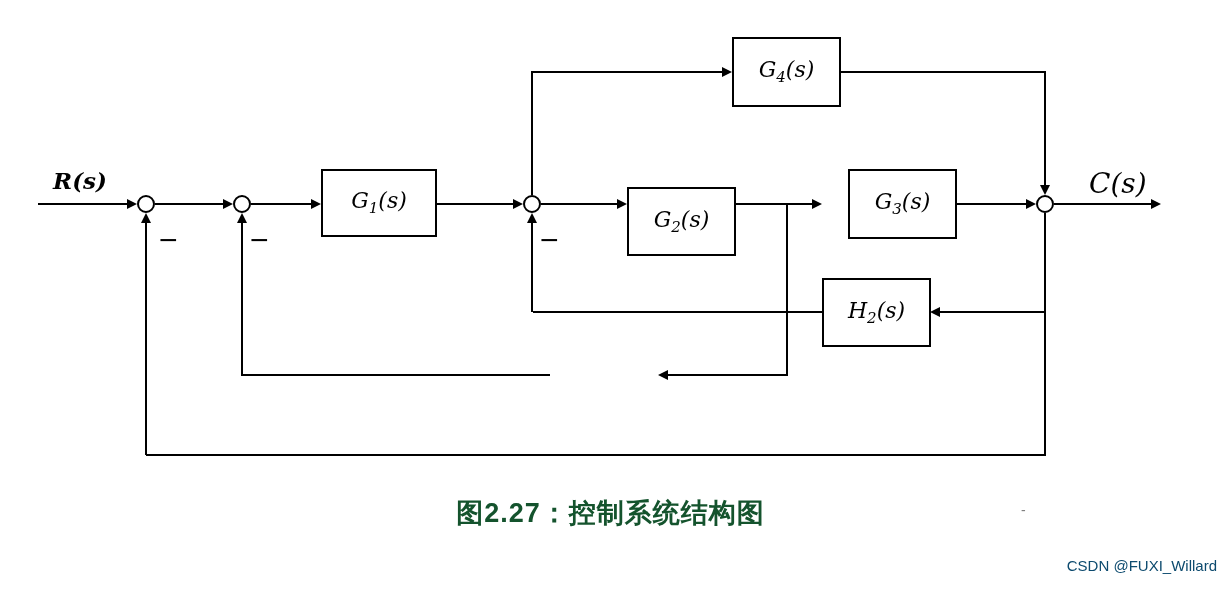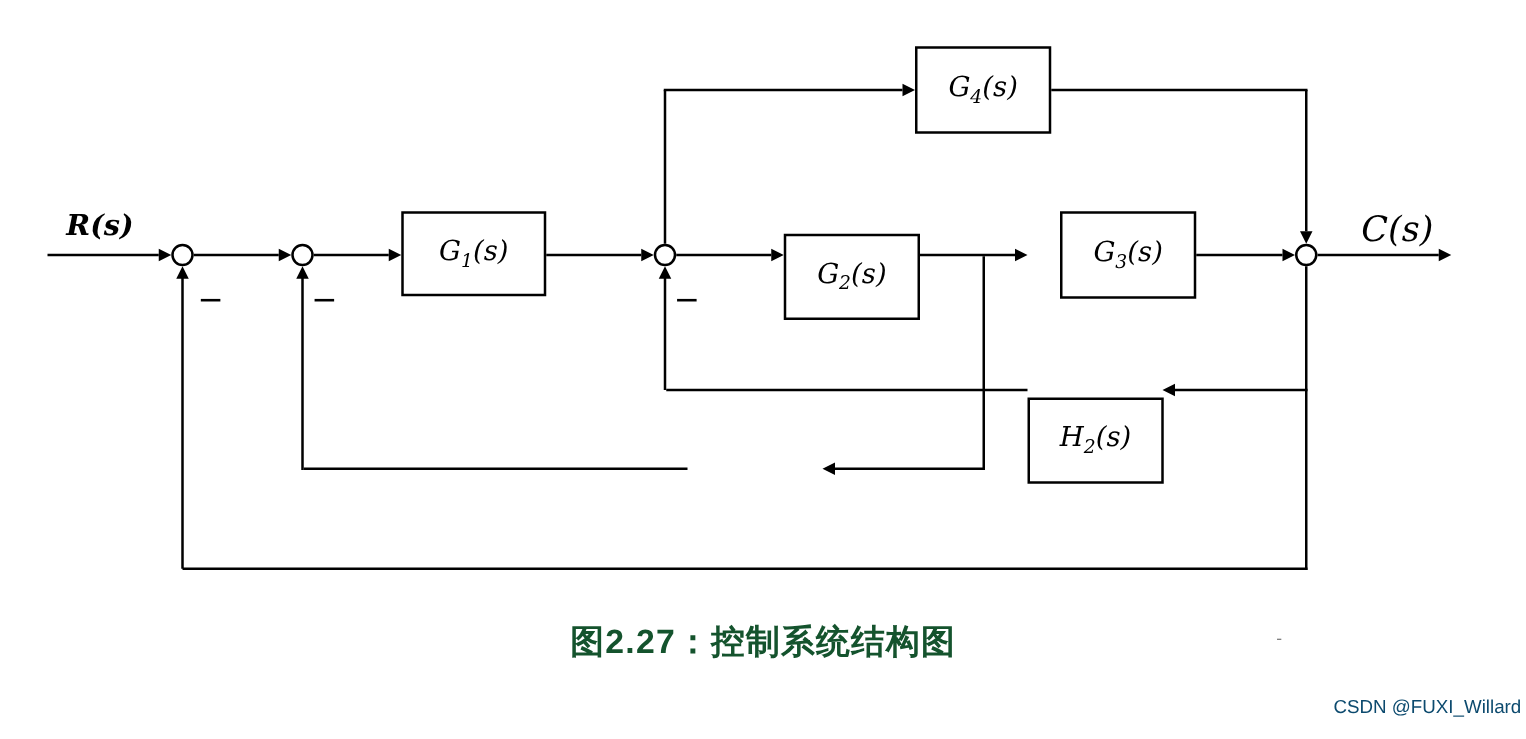--- a/index.html
+++ b/index.html
@@ -111,21 +111,21 @@
   </div>
   <div class="block" style="left:627px;top:187px;width:109px;height:69px;">
     <span class="math"><span>G</span><sub>2</sub><span>(s)</span></span>
   </div>
   <div class="block" style="left:822px;top:169px;width:109px;height:70px;margin-left:26px;">
     <span class="math"><span>G</span><sub>3</sub><span>(s)</span></span>
   </div>
   <div class="block" style="left:732px;top:37px;width:109px;height:70px;">
     <span class="math"><span>G</span><sub>4</sub><span>(s)</span></span>
   </div>
-  <div class="block" style="left:822px;top:278px;width:109px;height:69px;margin-top:40px;">
+  <div class="block" style="left:822px;top:278px;width:109px;height:69px;">
     <span class="math"><span>H</span><sub>2</sub><span>(s)</span></span>
   </div>
 
   <div class="siglabel" style="left:53px;top:167px;font-weight:bold;">
     <span class="math" style="font-size:23px;"><span>R</span><span>(s)</span></span>
   </div>
   <div class="siglabel" style="left:1089px;top:167px;">
     <span class="math" style="font-size:28px;"><span>C</span><span>(s)</span></span>
   </div>
 

